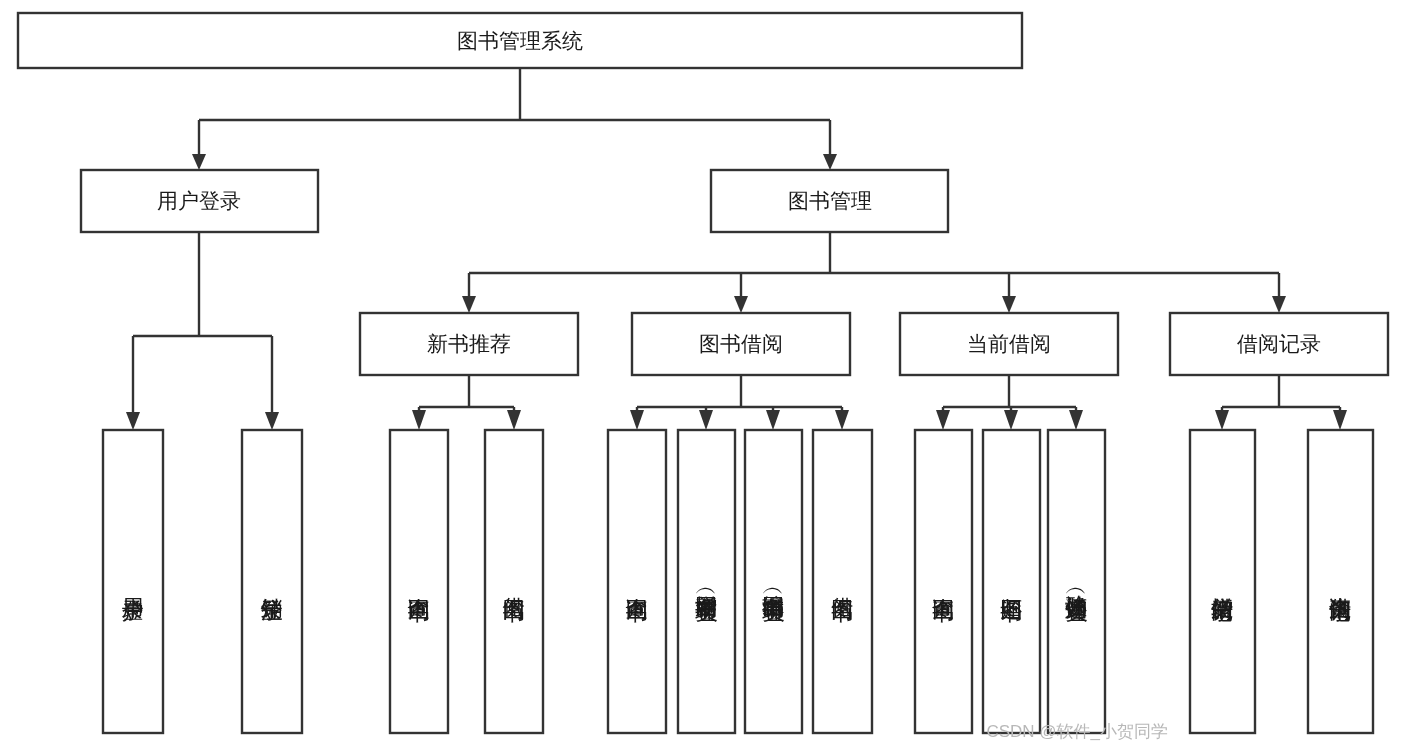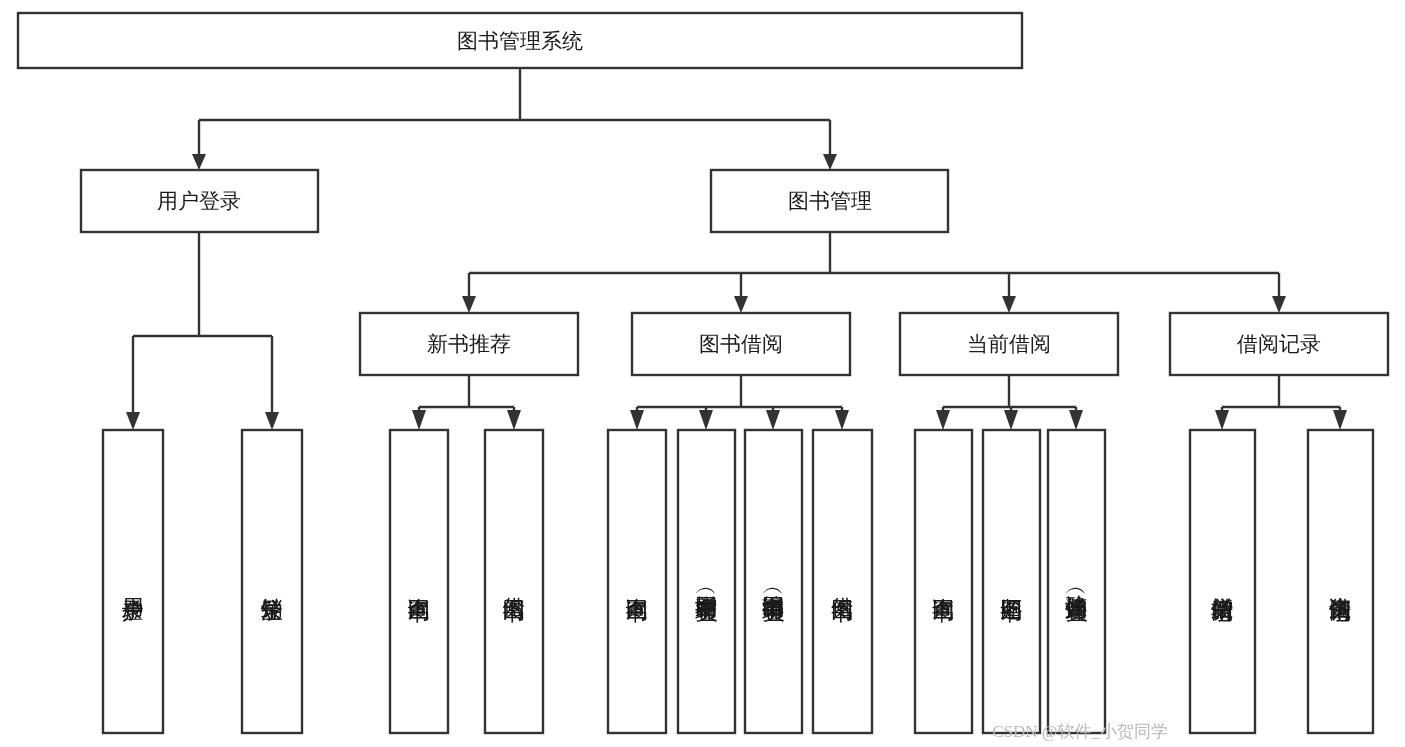--- a/index.html
+++ b/index.html
@@ -62,21 +62,21 @@
     justify-content: center;
     text-align: center;
     box-sizing: border-box;
     pointer-events: none;
     white-space: pre;
   }
   .watermark {
     position: absolute;
     right: 8px;
     bottom: 4px;
-    font-family: Liberation Serif, serif;
+    font-family: Liberation Sans, sans-serif;
     font-size: 17px;
     color: #b8b8b8;
     white-space: nowrap;
   }
 </style>
 </head>
 <body>
 
 <div id="diagram-root">
 

